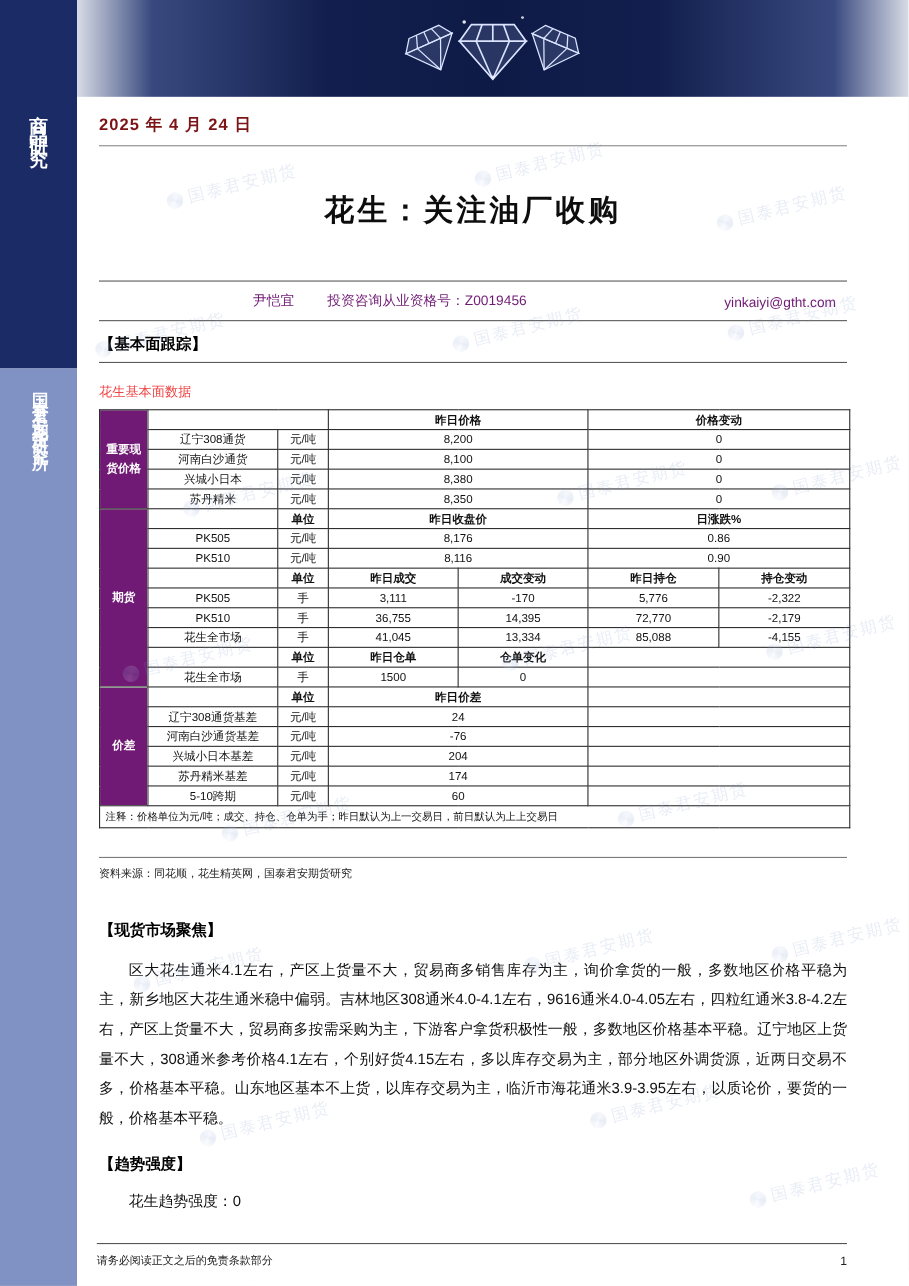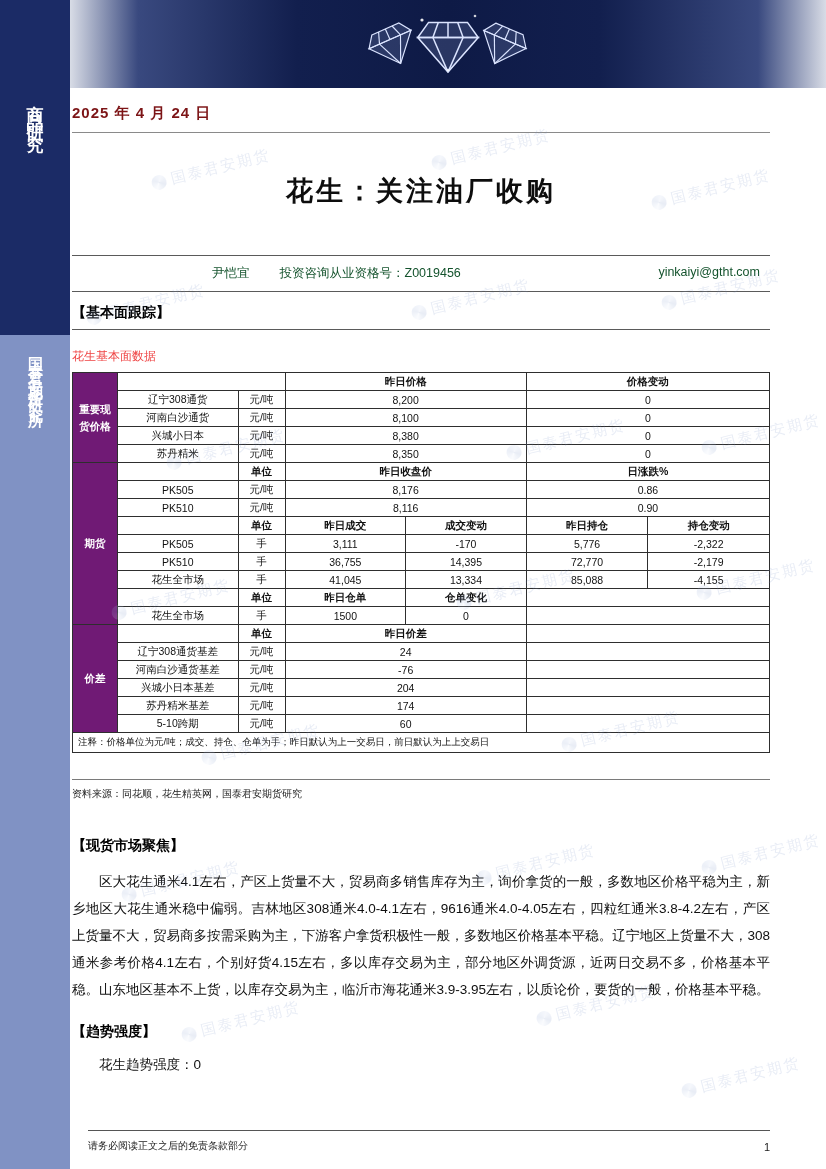--- a/index.html
+++ b/index.html
@@ -12,29 +12,29 @@
   .vtext { writing-mode:vertical-rl; color:#ffffff; font-weight:bold; }
   .sidebar-top .vtext { font-size:17px; letter-spacing:10px; padding-top:92px; }
   .sidebar-bottom .vtext { font-size:15px; letter-spacing:7px; padding-top:10px; }
 
   
   .content { position:absolute; left:70px; top:0; right:0; height:100%; z-index:1; }
   .banner { position:relative; height:88px;
     background:linear-gradient(90deg,#d8dce6 0%, #39497f 9%, #121f4e 30%, #0e1a46 50%, #121f4e 70%, #39497f 91%, #d8dce6 100%); }
   .banner svg { position:absolute; left:0; top:0; width:100%; height:100%; }
 
-  .inner { padding:0 56px 0 2px; position:relative; }
+  .inner { padding:0 56px 0 20px; position:relative; }
 
   .report-date { margin-top:16px; font-size:15px; font-weight:bold; color:#7c1416; letter-spacing:1px; }
   .date-rule { border:none; border-top:1px solid #8a8a8a; margin-top:9px; }
 
   .report-title { margin-top:40px; text-align:center; font-size:27px; font-weight:bold; color:#0d0d0d; letter-spacing:3px; }
 
   .author-row { margin-top:46px; border-top:1px solid #5a5a5a; border-bottom:1px solid #5a5a5a;
-    padding:9px 10px 9px 140px; display:flex; align-items:flex-start; font-size:12.5px; color:#14532d; }
+    padding:9px 10px 9px 140px; display:flex; align-items:flex-end; font-size:12.5px; color:#701a75; }
   .author-license { margin-left:30px; }
   .author-email { margin-left:auto; }
 
   .sec-heading { margin-top:12px; font-size:14px; font-weight:bold; color:#000; }
   .heading-rule { border:none; border-top:1px solid #5a5a5a; margin-top:7px; }
 
   .table-caption { margin-top:18px; font-size:12px; color:#ef4444; }
 
   .data-table { width:100%; border-collapse:collapse; table-layout:fixed; margin-top:7px; }
   .data-table td { border:1px solid #2e2e2e; font-size:10.5px; color:#111; text-align:center; padding:1.5px 3px; height:13.6px; overflow:hidden; }

